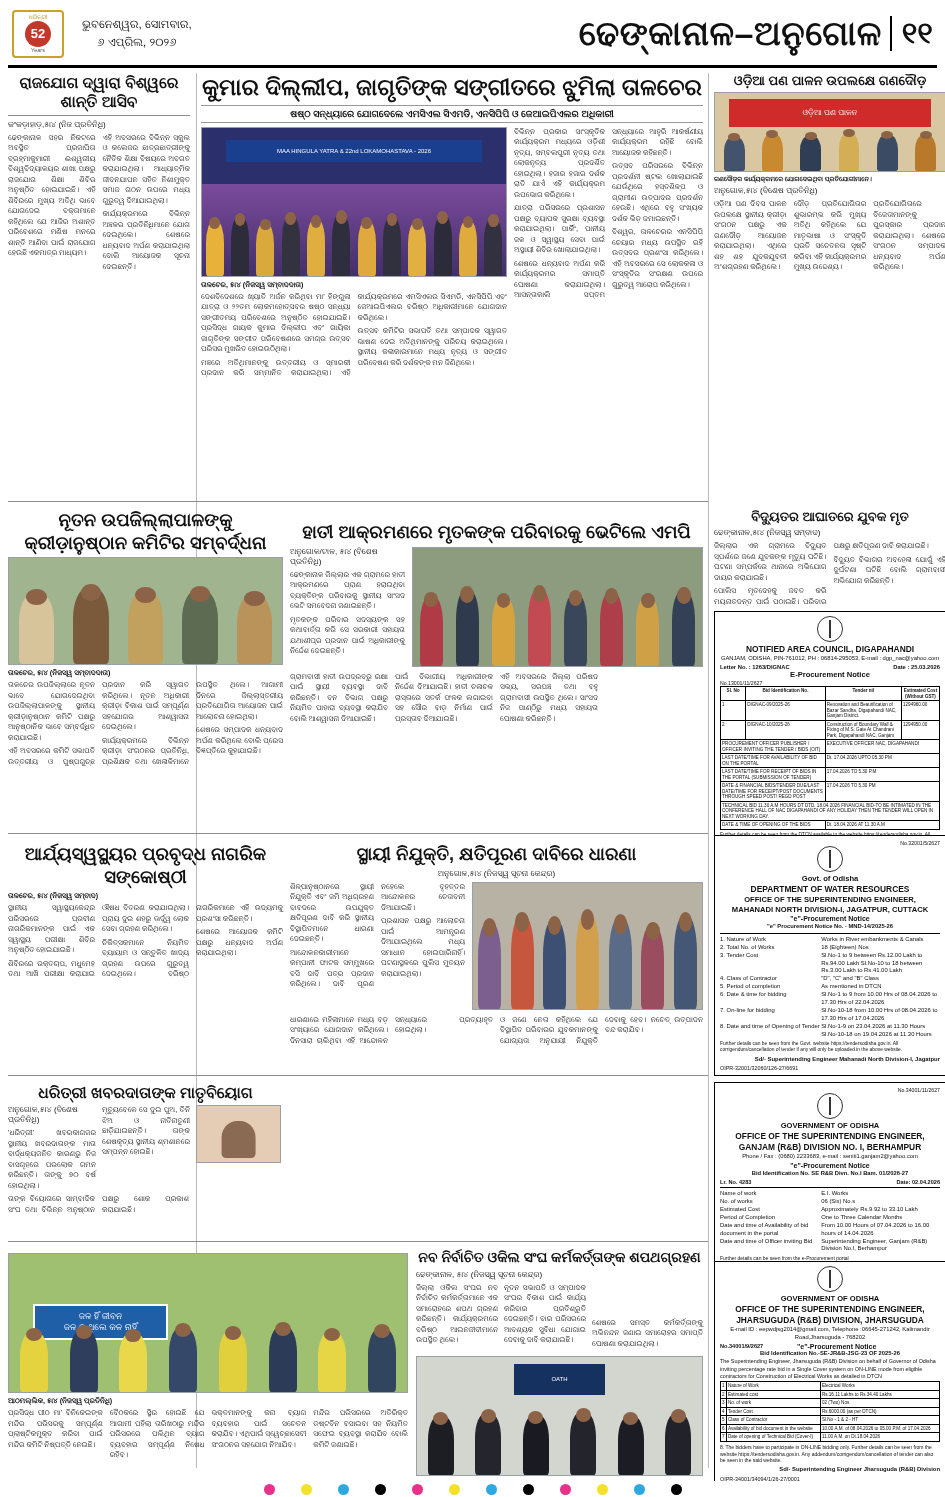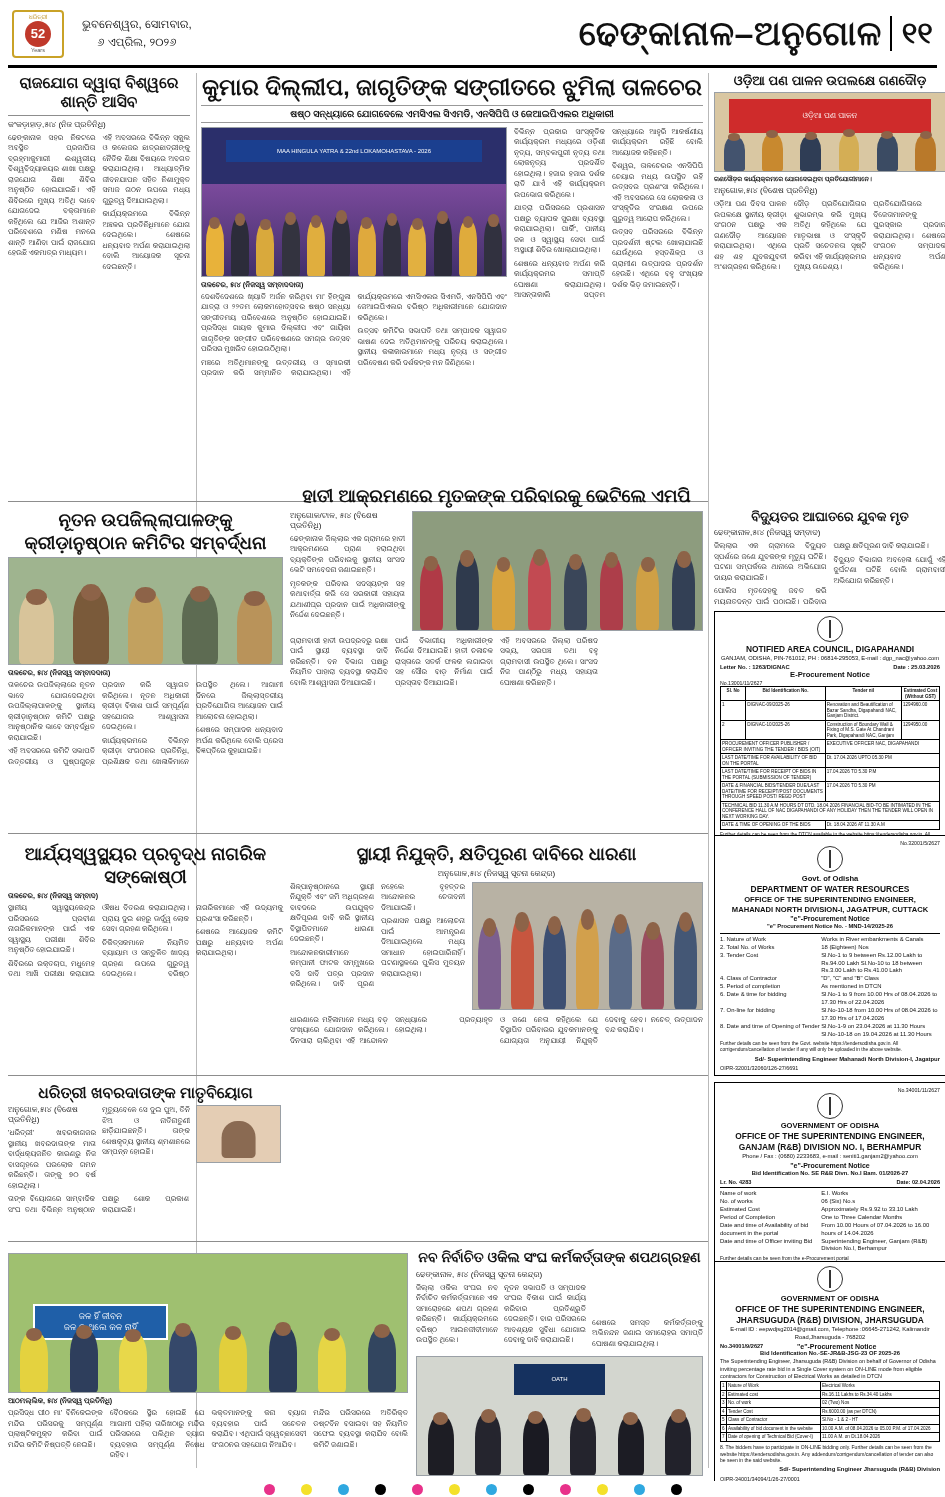--- a/index.html
+++ b/index.html
@@ -165,31 +165,31 @@
           <div class="twocol">
             <p class="para">ଦେଶବିଦେଶରେ ଖ୍ୟାତି ଅର୍ଜନ କରିଥିବା ମା' ହିଙ୍ଗୁଳା ଯାତ୍ରା ଓ ୨୨ତମ ଲୋକମହୋତ୍ସବର ଷଷ୍ଠ ସନ୍ଧ୍ୟା ସଙ୍ଗୀତମୟ ପରିବେଶରେ ଅନୁଷ୍ଠିତ ହୋଇଯାଇଛି। ପ୍ରସିଦ୍ଧ ଗାୟକ କୁମାର ଦିଲ୍ଲୀପ ଏବଂ ଗାୟିକା ଜାଗୃତିଙ୍କ ସଙ୍ଗୀତ ପରିବେଷଣରେ ସମଗ୍ର ଉତ୍ସବ ପରିସର ମୁଖରିତ ହୋଇଉଠିଥିଲା।</p>
             <p class="para">ମଞ୍ଚରେ ଅତିଥିମାନଙ୍କୁ ଉତ୍ତରୀୟ ଓ ସ୍ମାରକୀ ପ୍ରଦାନ କରି ସମ୍ମାନିତ କରାଯାଇଥିଲା। ଏହି କାର୍ଯ୍ୟକ୍ରମରେ ଏମସିଏଲର ସିଏମଡି, ଏନସିପିପି ଏବଂ ଜେଆଇପିଏଲର ବରିଷ୍ଠ ଅଧିକାରୀମାନେ ଯୋଗଦାନ କରିଥିଲେ।</p>
             <p class="para">ଉତ୍ସବ କମିଟିର ସଭାପତି ତଥା ସମ୍ପାଦକ ସ୍ୱାଗତ ଭାଷଣ ଦେଇ ଅତିଥିମାନଙ୍କୁ ପରିଚୟ କରାଇଥିଲେ। ସ୍ଥାନୀୟ କଳାକାରମାନେ ମଧ୍ୟ ନୃତ୍ୟ ଓ ସଙ୍ଗୀତ ପରିବେଷଣ କରି ଦର୍ଶକଙ୍କ ମନ ଜିଣିଥିଲେ।</p>
           </div>
         </div>
         <div style="width:189px;" class="twocol">
           <p class="para">ବିଭିନ୍ନ ପ୍ରକାର ସାଂସ୍କୃତିକ କାର୍ଯ୍ୟକ୍ରମ ମଧ୍ୟରେ ଓଡ଼ିଶୀ ନୃତ୍ୟ, ସମ୍ବଲପୁରୀ ନୃତ୍ୟ ତଥା ଲୋକନୃତ୍ୟ ପ୍ରଦର୍ଶିତ ହୋଇଥିଲା। ହଜାର ହଜାର ଦର୍ଶକ ରାତି ଯାଏଁ ଏହି କାର୍ଯ୍ୟକ୍ରମ ଉପଭୋଗ କରିଥିଲେ।</p>
           <p class="para">ଯାତ୍ରା ପରିସରରେ ପ୍ରଶାସନ ପକ୍ଷରୁ ବ୍ୟାପକ ସୁରକ୍ଷା ବ୍ୟବସ୍ଥା କରାଯାଇଥିଲା। ପାର୍କିଂ, ପାନୀୟ ଜଳ ଓ ସ୍ୱାସ୍ଥ୍ୟ ସେବା ପାଇଁ ଅସ୍ଥାୟୀ ଶିବିର ଖୋଲାଯାଇଥିଲା।</p>
           <p class="para">ଶେଷରେ ଧନ୍ୟବାଦ ଅର୍ପଣ କରି କାର୍ଯ୍ୟକ୍ରମର ସମାପ୍ତି ଘୋଷଣା କରାଯାଇଥିଲା। ଆସନ୍ତାକାଲି ସପ୍ତମ ସନ୍ଧ୍ୟାରେ ଆହୁରି ଆକର୍ଷଣୀୟ କାର୍ଯ୍ୟକ୍ରମ ରହିଛି ବୋଲି ଆୟୋଜକ କହିଛନ୍ତି।</p>
+          <p class="para">ଉତ୍ସବ ପରିସରରେ ବିଭିନ୍ନ ପ୍ରଦର୍ଶନୀ ଷ୍ଟଲ ଖୋଲାଯାଇଛି ଯେଉଁଥିରେ ହସ୍ତଶିଳ୍ପ ଓ ଗ୍ରାମୀଣ ଉତ୍ପାଦର ପ୍ରଦର୍ଶନ ହେଉଛି। ଏଥିରେ ବହୁ ସଂଖ୍ୟକ ଦର୍ଶକ ଭିଡ଼ ଜମାଇଛନ୍ତି।</p>
           <p class="para">ବିଶ୍ୱର, ତାଳଚେରର ଏନସିପିପି ଚେୟାର ମଧ୍ୟ ଉପସ୍ଥିତ ରହି ଉତ୍ସବର ପ୍ରଶଂସା କରିଥିଲେ। ଏହି ଅବସରରେ ସେ ଲୋକକଳା ଓ ସଂସ୍କୃତିର ସଂରକ୍ଷଣ ଉପରେ ଗୁରୁତ୍ୱ ଆରୋପ କରିଥିଲେ।</p>
-          <p class="para">ଉତ୍ସବ ପରିସରରେ ବିଭିନ୍ନ ପ୍ରଦର୍ଶନୀ ଷ୍ଟଲ ଖୋଲାଯାଇଛି ଯେଉଁଥିରେ ହସ୍ତଶିଳ୍ପ ଓ ଗ୍ରାମୀଣ ଉତ୍ପାଦର ପ୍ରଦର୍ଶନ ହେଉଛି। ଏଥିରେ ବହୁ ସଂଖ୍ୟକ ଦର୍ଶକ ଭିଡ଼ ଜମାଇଛନ୍ତି।</p>
         </div>
       </div>
     </div>
 
     <div class="col" style="left:706px; top:0; width:232px;">
       <h2 class="head" style="font-size:13px;">ଓଡ଼ିଆ ପଣ ପାଳନ ଉପଲକ୍ଷେ ଗଣଦୌଡ଼</h2>
       <div class="photo photo-wrap" style="height:80px; margin-top:3px;">
         <div class="sky" style="background:#d9c7a2; height:100%;"></div>
-        <div style="position:absolute; left:6%; right:6%; top:6px; height:34px; background:#cf2b2b; color:#fff; font-size:8px; display:flex; align-items:center; justify-content:center;">ଓଡ଼ିଆ ପଣ ପାଳନ</div>
+        <div style="position:absolute; left:6%; right:6%; top:6px; height:28px; background:#cf2b2b; color:#fff; font-size:8px; display:flex; align-items:center; justify-content:center;">ଓଡ଼ିଆ ପଣ ପାଳନ</div>
         <div class="people" style="height:62%;">
           <span class="p" style="height:70%; background:#43536e; width:9%;"></span>
           <span class="p" style="height:78%; background:#c8892f; width:9%;"></span>
           <span class="p" style="height:72%; background:#2f3d55; width:9%;"></span>
           <span class="p" style="height:80%; background:#d4ae55; width:9%;"></span>
           <span class="p" style="height:74%; background:#3b4b63; width:9%;"></span>
           <span class="p" style="height:76%; background:#b9792a; width:9%;"></span>
         </div>
       </div>
       <div class="caption" style="font-size:6.4px;">ଗଣଦୌଡ଼ର କାର୍ଯ୍ୟକ୍ରମରେ ଯୋଗଦେଇଥିବା ପ୍ରତିଯୋଗୀମାନେ।</div>
@@ -217,21 +217,21 @@
       </div>
       <div class="caption">ତାଳଚେର, ୫ା୪ (ନିଜସ୍ୱ ସମ୍ବାଦଦାତା)</div>
       <div class="threecol">
         <p class="para">ତାଳଚେର ଉପଜିଲ୍ଲାରେ ନୂତନ ଭାବେ ଯୋଗଦେଇଥିବା ଉପଜିଲ୍ଲାପାଳଙ୍କୁ ସ୍ଥାନୀୟ କ୍ରୀଡ଼ାନୁଷ୍ଠାନ କମିଟି ପକ୍ଷରୁ ଆନୁଷ୍ଠାନିକ ଭାବେ ସମ୍ବର୍ଦ୍ଧିତ କରାଯାଇଛି।</p>
         <p class="para">ଏହି ଅବସରରେ କମିଟି ସଭାପତି ଉତ୍ତରୀୟ ଓ ପୁଷ୍ପଗୁଚ୍ଛ ପ୍ରଦାନ କରି ସ୍ୱାଗତ କରିଥିଲେ। ନୂତନ ଅଧିକାରୀ କ୍ରୀଡ଼ା ବିକାଶ ପାଇଁ ସମ୍ପୂର୍ଣ୍ଣ ସହଯୋଗର ଆଶ୍ୱାସନା ଦେଇଥିଲେ।</p>
         <p class="para">କାର୍ଯ୍ୟକ୍ରମରେ ବିଭିନ୍ନ କ୍ରୀଡ଼ା ସଂଗଠନର ପ୍ରତିନିଧି, ପ୍ରଶିକ୍ଷକ ତଥା ଖେଳାଳିମାନେ ଉପସ୍ଥିତ ଥିଲେ। ଆଗାମୀ ଦିନରେ ଜିଲ୍ଲାସ୍ତରୀୟ ପ୍ରତିଯୋଗିତା ଆୟୋଜନ ପାଇଁ ଆଲୋଚନା ହୋଇଥିଲା।</p>
         <p class="para">ଶେଷରେ ସମ୍ପାଦକ ଧନ୍ୟବାଦ ଅର୍ପଣ କରିଥିଲେ ବୋଲି ପ୍ରେସ ବିଜ୍ଞପ୍ତିରେ କୁହାଯାଇଛି।</p>
       </div>
     </div>
 
-    <div class="col" style="left:282px; top:412px; width:413px;">
+    <div class="col" style="left:282px; top:448px; width:413px;">
       <h2 class="head mid">ହାତୀ ଆକ୍ରମଣରେ ମୃତକଙ୍କ ପରିବାରକୁ ଭେଟିଲେ ଏମପି</h2>
       <div style="display:flex; gap:7px; margin-top:3px;">
         <div style="width:115px;">
           <div class="byline">ଅନୁଗୋଳ/ଟାଳ, ୫ା୪ (ବିଶେଷ ପ୍ରତିନିଧି)</div>
           <p class="para">ଢେଙ୍କାନାଳ ଜିଲ୍ଲାର ଏକ ଗ୍ରାମରେ ହାତୀ ଆକ୍ରମଣରେ ପ୍ରାଣ ହରାଇଥିବା ବ୍ୟକ୍ତିଙ୍କ ପରିବାରକୁ ସ୍ଥାନୀୟ ସାଂସଦ ଭେଟି ସମବେଦନା ଜଣାଇଛନ୍ତି।</p>
           <p class="para">ମୃତକଙ୍କ ପରିବାର ସଦସ୍ୟଙ୍କ ସହ କଥାବାର୍ତ୍ତା କରି ସେ ସରକାରୀ ସହାୟତା ଯଥାଶୀଘ୍ର ପ୍ରଦାନ ପାଇଁ ଅଧିକାରୀଙ୍କୁ ନିର୍ଦ୍ଦେଶ ଦେଇଛନ୍ତି।</p>
         </div>
         <div style="width:291px;">
           <div class="photo photo-wrap" style="height:120px;">
             <div class="sky" style="background:#8d9c7e; height:100%;"></div>

